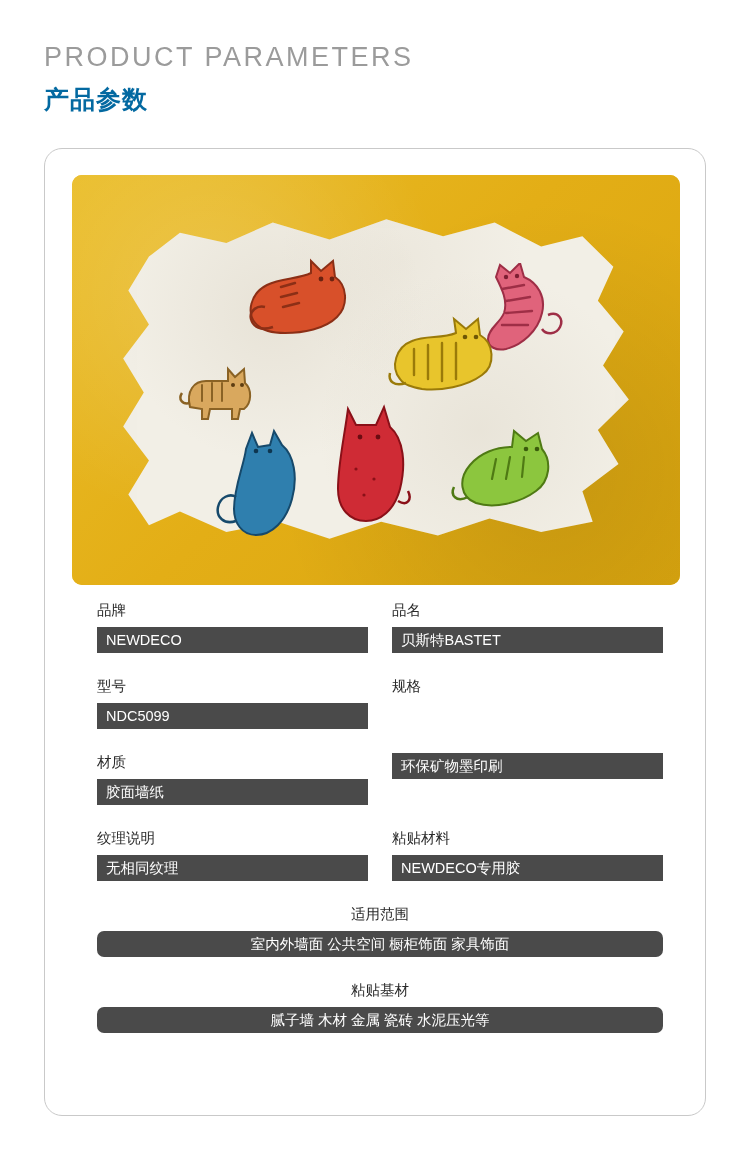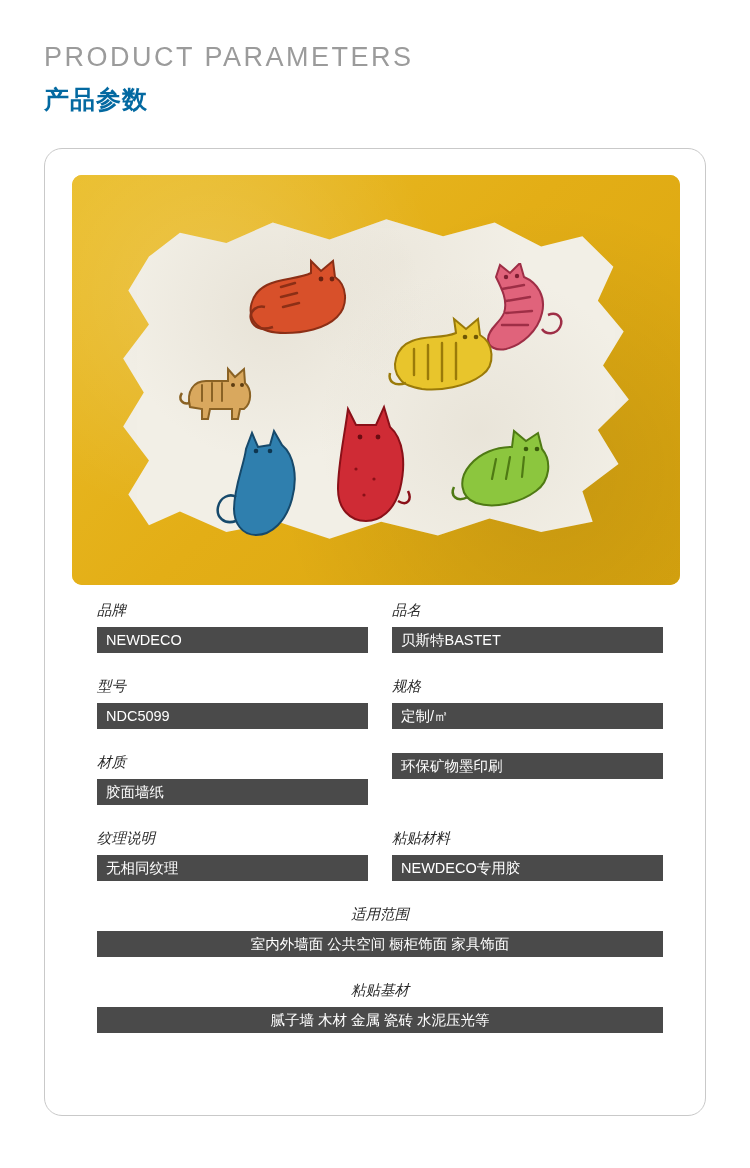--- a/index.html
+++ b/index.html
@@ -119,35 +119,35 @@
   }
   .cell.full {
     width: 566px;
     text-align: center;
   }
   .label {
     font-size: 14.5px;
     color: #2a2a2a;
     margin-bottom: 8px;
     line-height: 18px;
-    font-style: italic;
   }
   .value {
     background: #4a4a4a;
     color: #ffffff;
     font-size: 14.5px;
     line-height: 26px;
     height: 26px;
     padding: 0 9px;
     box-sizing: border-box;
     white-space: nowrap;
     overflow: hidden;
   }
   .value.wide {
     width: 566px;
+    border-radius: 7px;
   }
 </style>
 </head>
 <body>
 
 <div class="page">
 
   <div class="header">
     <div class="header-en">PRODUCT PARAMETERS</div>
     <div class="header-cn">产品参数</div>
@@ -232,21 +232,20 @@
         </div>
       </div>
 
       <div class="row">
         <div class="cell">
           <div class="label">型号</div>
           <div class="value">NDC5099</div>
         </div>
         <div class="cell">
           <div class="label">规格</div>
-          <div class="value">定制/㎡</div>
         </div>
       </div>
 
       <div class="row">
         <div class="cell">
           <div class="label">材质</div>
           <div class="value">胶面墙纸</div>
         </div>
         <div class="cell">
           <div class="value">环保矿物墨印刷</div>

